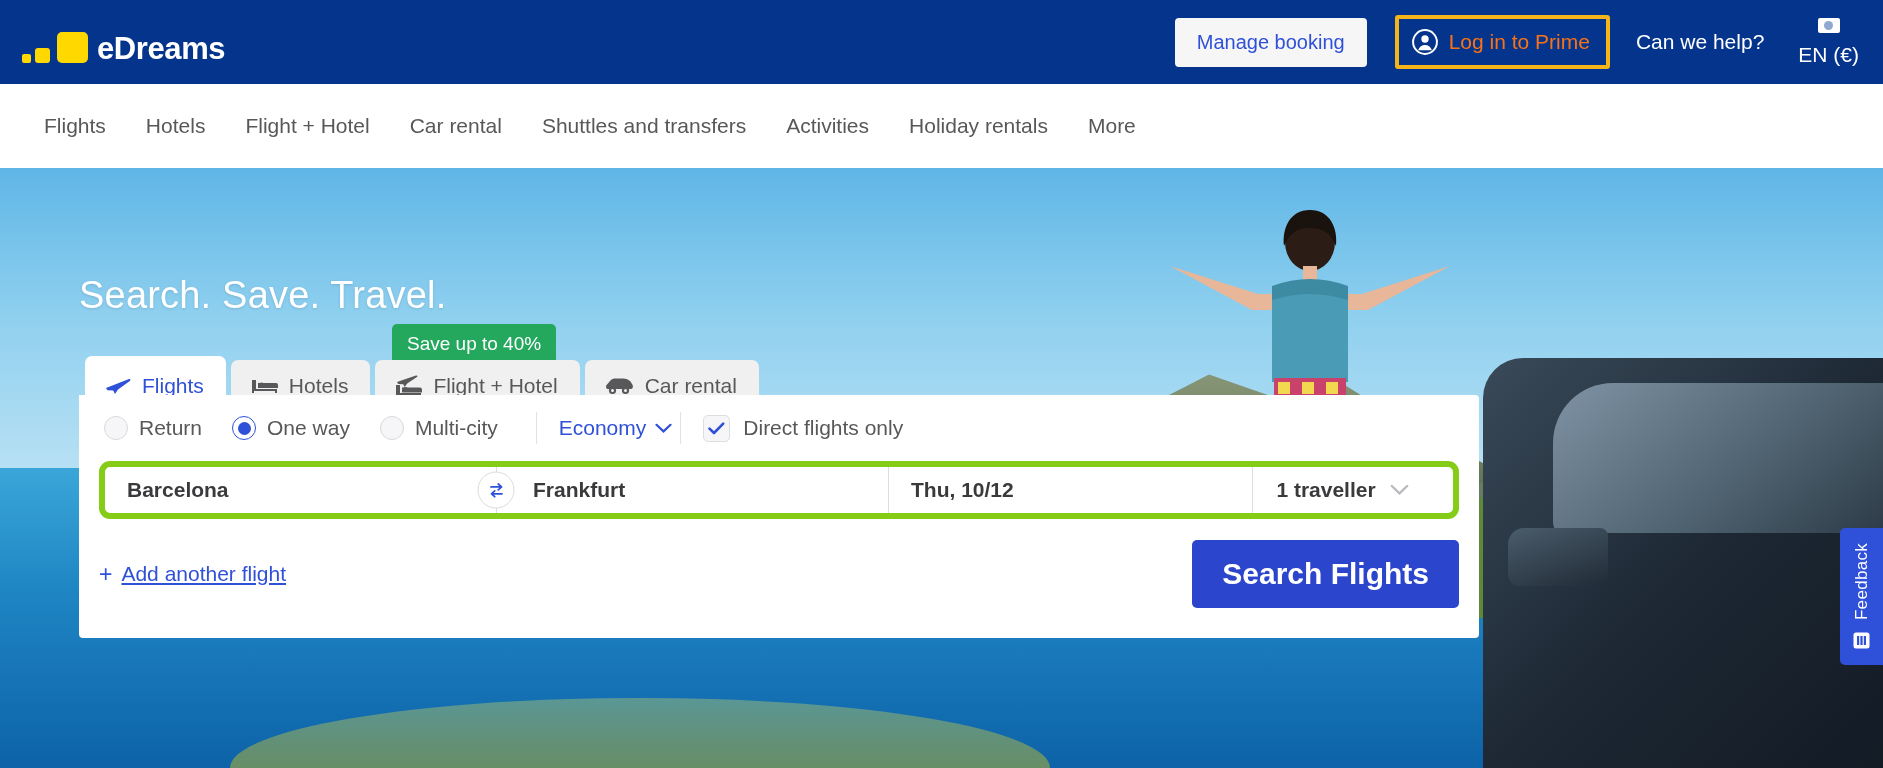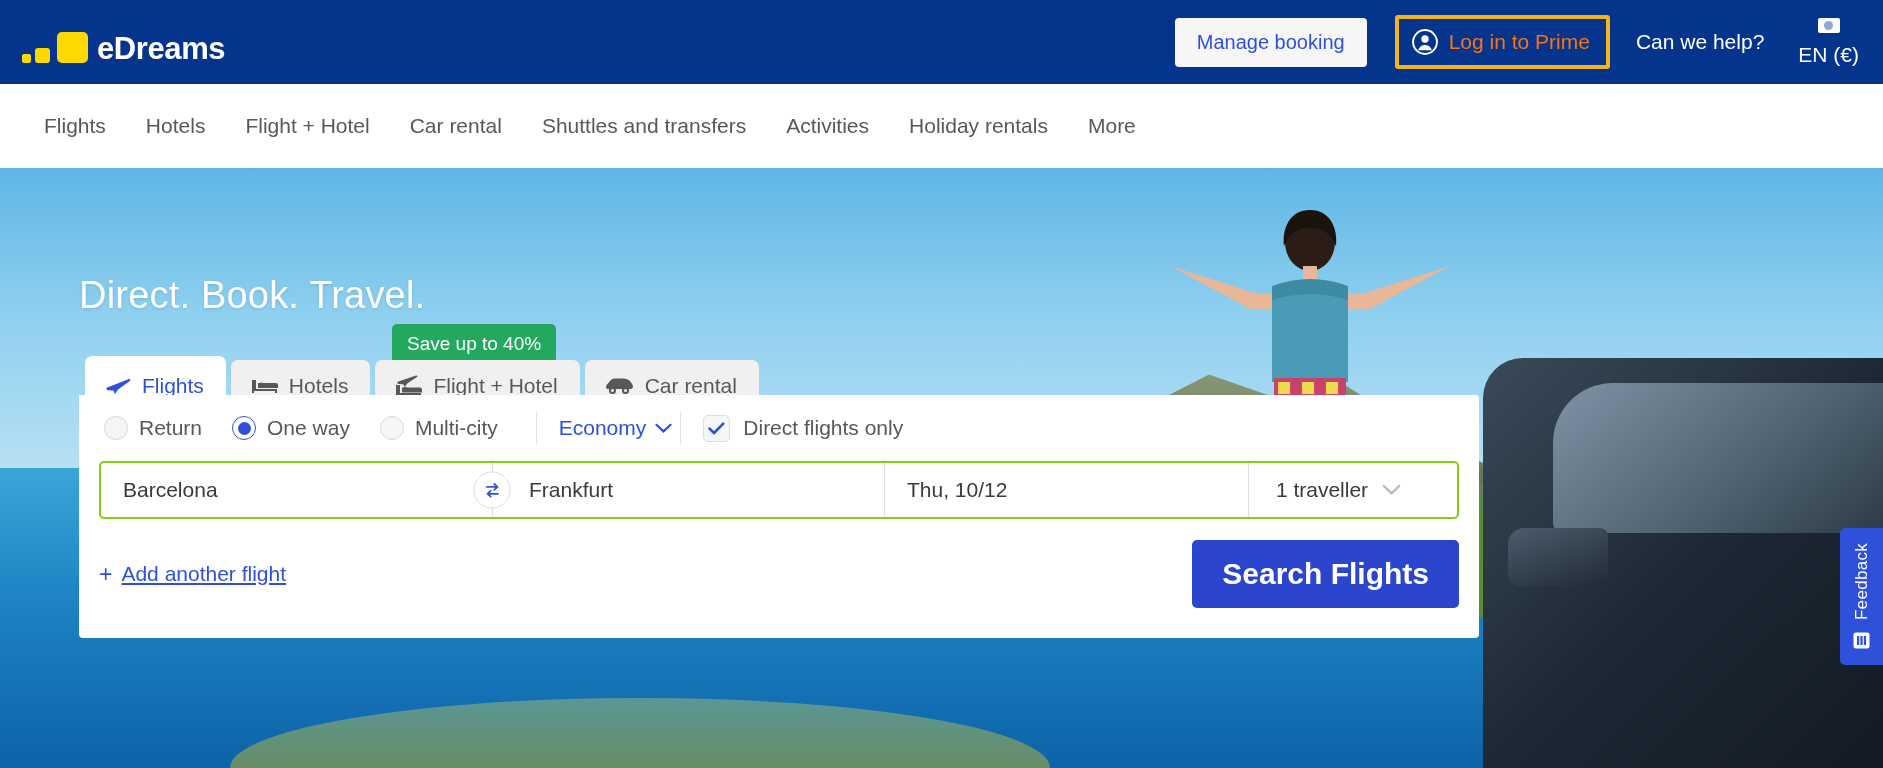--- a/index.html
+++ b/index.html
@@ -165,21 +165,21 @@
   }
   .check-item { display: flex; align-items: center; gap: 13px; cursor: pointer; }
   .checkbox {
     width: 27px; height: 27px; border-radius: 5px; background: #f6f6f8;
     border: 1px solid #dcdce1; display: flex; align-items: center; justify-content: center;
     flex: 0 0 27px;
   }
 
   .fields {
     display: flex; margin: 0 20px; height: 58px;
-    border: 2px solid #84cc16; border-radius: 5px; position: relative; background: #fff;
+    border: 6px solid #84cc16; border-radius: 11px; position: relative; background: #fff; font-weight: bold;
   }
   .field {
     display: flex; align-items: center; font-size: 21px; color: #3a3a3c;
     padding-left: 22px; position: relative;
   }
   .f-origin { width: 391px; }
   .f-dest { width: 392px; border-left: 1px solid #dcdce1; padding-left: 36px; }
   .f-date { width: 364px; border-left: 1px solid #dcdce1; }
   .f-trav {
     width: 180px; border-left: 1px solid #dcdce1;
@@ -293,21 +293,21 @@
             <rect x="186" y="212" width="12" height="12"></rect>
         </g>
         <path d="M140 226 h26 v74 h-26z" fill="#e8b79a"></path>
         <path d="M176 226 h26 v74 h-26z" fill="#e8b79a"></path>
       </svg>
       <div class="car-body"></div>
       <div class="car-window"></div>
       <div class="car-mirror"></div>
     </div>
 
-    <div class="hero-title">Direct. Book. Travel.</div>
+    <div class="hero-title">Search. Save. Travel.</div>
 
     <div class="promo">Save up to 40%</div>
 
     <div class="tabs">
       <div class="tab active">
         <svg width="26" height="18" viewBox="0 0 26 18">
           <path d="M1 11 L24 2 C25.5 1.5 26 3 24.8 3.9 L13 12.5 L10 17 L8.2 13.6 L2.4 13.2 Z" fill="#2f50d8"></path>
         </svg>
         <span>Flights</span>
       </div>

